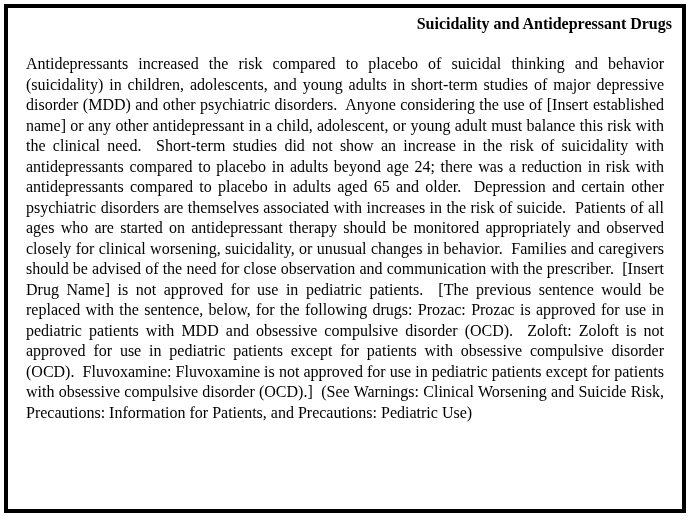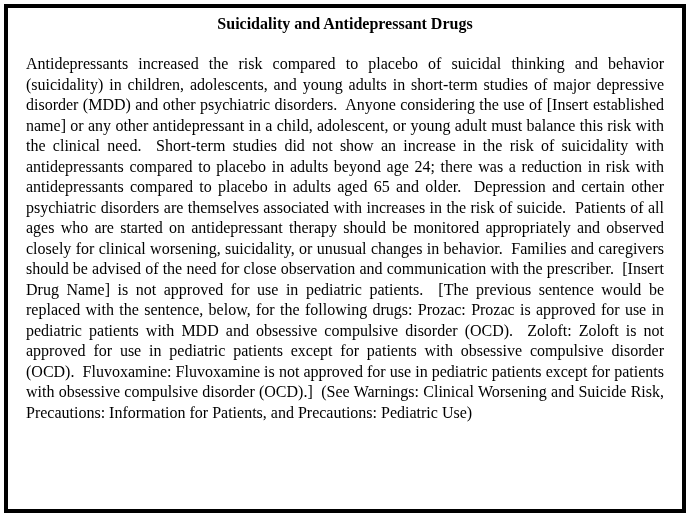--- a/index.html
+++ b/index.html
@@ -25,21 +25,21 @@
     background: #ffffff;
     padding: 6px 10px 6px 10px;
     box-sizing: border-box;
     overflow: hidden;
   }
   .warning-title {
     font-size: 16px;
     font-weight: bold;
     line-height: 20px;
     margin: 0 0 20px 0;
-    text-align: center;
+    text-align: right;
   }
   .warning-body {
     font-size: 16px;
     font-weight: normal;
     line-height: 20.5px;
     text-align: justify;
     margin: 8px;
   }
 </style>
 </head>

